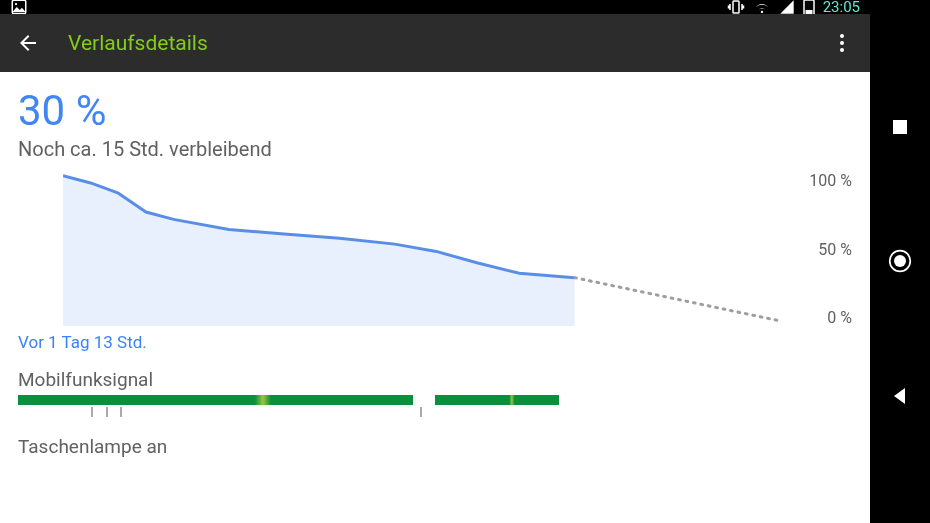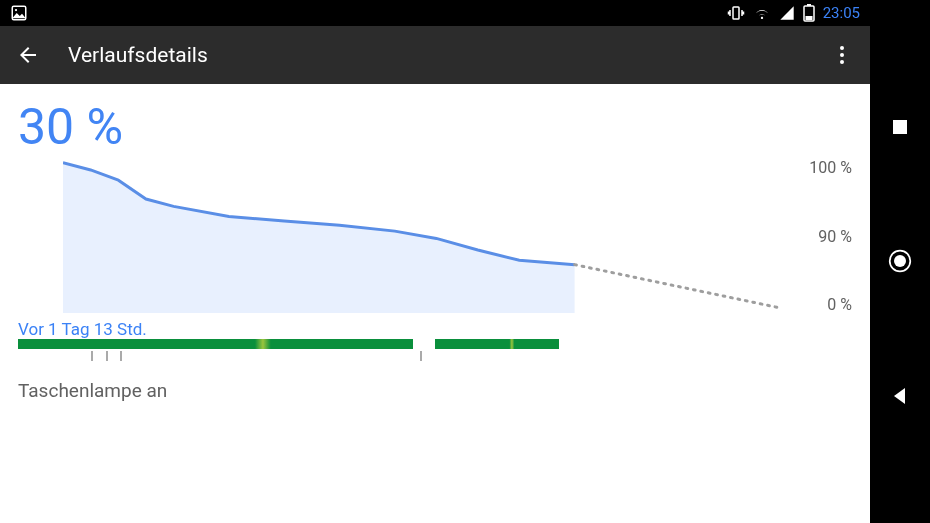--- a/index.html
+++ b/index.html
@@ -1,29 +1,29 @@
 <!DOCTYPE html>
 <html><head>
 <meta charset="utf-8">
 <style>
   * { margin: 0; padding: 0; box-sizing: border-box; }
   html, body { width: 930px; height: 523px; font-family: Roboto, Arial, sans-serif; background: #fff; overflow: hidden; }
   .device { display: flex; width: 930px; height: 523px; }
   .screen { width: 870px; height: 523px; background: #fff; display: flex; flex-direction: column; }
   .navbar { width: 60px; height: 523px; background: #000; display: flex; flex-direction: column; align-items: center; justify-content: space-around; padding: 60px 0; }
   .nav-btn { width: 24px; height: 24px; color: #fff; display:flex; align-items:center; justify-content:center; }
-  .status-bar { height: 26px; background: #000; color: #3b82f6; display: flex; align-items: center; padding: 0 10px; font-size: 15px; gap: 40px; }
+  .status-bar { height: 14px; background: #000; color: #5eead4; display: flex; align-items: center; padding: 0 10px; font-size: 15px; gap: 40px; }
   .status-left { flex: 0 0 auto; }
   .status-right { margin-left: auto; display: flex; align-items: center; gap: 8px; }
-  .app-bar { height: 58px; background: #2c2c2c; color: #ffffff; display: flex; align-items: center; padding: 11px 16px; }
+  .app-bar { height: 58px; background: #2c2c2c; color: #84cc16; display: flex; align-items: center; padding: 11px 16px; }
   .back-arrow { width: 24px; height: 24px; margin-right: 28px; }
   .app-title { font-size: 21px; font-weight: 400; }
   .overflow { margin-left: auto; width: 24px; height:24px; display:flex; align-items:center; justify-content:center; }
   .content { flex: 1; background: #fff; padding: 14px 18px 0 18px; overflow: hidden; }
-  .big-pct { color: #4285f4; font-size: 50px; font-weight: 400; margin-bottom: 2px; }
+  .big-pct { color: #4285f4; font-size: 42px; font-weight: 400; margin-bottom: 2px; }
   .remaining { color: #616161; font-size: 20px; margin-bottom: 10px; }
   .chart-wrap { position: relative; height: 155px; margin-left: 45px; }
   .chart-area { position: absolute; left: 0; right: 70px; top: 0; bottom: 0; }
   .y-labels { position: absolute; right: 0; top: 0; bottom: 0; width: 64px; }
   .y-label { position: absolute; right: 0; color: #616161; font-size: 16px; transform: translateY(-50%); }
   .x-row { display:flex; justify-content: space-between; margin-top: 6px; padding-right: 70px; }
   .x-label { color: #3b82f6; font-size: 17px; }
   .sec-label { color: #616161; font-size: 19px; margin-top: 16px; margin-bottom: 4px; }
   .signal-bar { height: 10px; width: 100%; position: relative; }
   .signal-seg { position:absolute; top:0; height:10px; background: linear-gradient(90deg,#0a8f3c 0%, #0a8f3c 60%, #9bc53d 62%, #0a8f3c 64%, #0a8f3c 100%); }
@@ -84,39 +84,41 @@
         <svg width="24" height="24" viewBox="0 0 24 24" fill="#fff">
             <circle cx="12" cy="5" r="2"></circle>
             <circle cx="12" cy="12" r="2"></circle>
             <circle cx="12" cy="19" r="2"></circle>
           </svg>
       </span>
     </div>
 
     <div class="content">
       <div class="big-pct">30 %</div>
+      <div class="remaining">Noch ca. 15 Std. verbleibend</div>
 
       <div class="chart-wrap">
         <div class="chart-area">
           <svg id="chart-svg" width="100%" height="100%" viewBox="0 0 760 155" preserveAspectRatio="none">
               <path d="M 0 4.650000000000012 L 29.230769230769234 11.93500000000001 L 58.46153846153847 22.133999999999993 L 87.6923076923077 41.07500000000001 L 116.92307692307693 48.36000000000001 L 175.3846153846154 58.559000000000005 L 233.84615384615387 62.93 L 292.3076923076923 67.301 L 350.7692307692308 73.12899999999999 L 394.61538461538464 80.414 L 438.4615384615384 92.07 L 482.30769230769226 102.26899999999999 L 540.7692307692308 106.63999999999999 L 540.7692307692308 155 L 0 155 Z" fill="#e8f0fe"></path>
               <path d="M 0 4.650000000000012 L 29.230769230769234 11.93500000000001 L 58.46153846153847 22.133999999999993 L 87.6923076923077 41.07500000000001 L 116.92307692307693 48.36000000000001 L 175.3846153846154 58.559000000000005 L 233.84615384615387 62.93 L 292.3076923076923 67.301 L 350.7692307692308 73.12899999999999 L 394.61538461538464 80.414 L 438.4615384615384 92.07 L 482.30769230769226 102.26899999999999 L 540.7692307692308 106.63999999999999" fill="none" stroke="#5a8ee6" stroke-width="3"></path>
               <line x1="540.7692307692308" y1="106.63999999999999" x2="760" y2="150.35" stroke="#9e9e9e" stroke-width="3" stroke-dasharray="2 6" stroke-linecap="round"></line>
             </svg>
         </div>
         <div class="y-labels">
           <div class="y-label" style="top:6%">100 %</div>
-          <div class="y-label" style="top:50%">90 %</div>
+          <div class="y-label" style="top:50%">50 %</div>
           <div class="y-label" style="top:94%">0 %</div>
         </div>
       </div>
       <div class="x-row">
         <span class="x-label">Vor 1 Tag 13 Std.</span>
       </div>
 
+      <div class="sec-label">Mobilfunksignal</div>
       <div class="signal-bar" id="signal-bar">
           <div class="signal-seg" style="left: 0%; width: 47.316%;"></div>
           <div class="signal-seg" style="left: 49.9447%; width: 14.8958%;"></div>
         </div>
 
       <div class="kamera-marks" id="kamera-marks">
           <div class="kmark" style="left: 8.76222%;"></div>
           <div class="kmark" style="left: 10.5147%;"></div>
           <div class="kmark" style="left: 12.2671%;"></div>
           <div class="kmark" style="left: 48.1922%;"></div>

